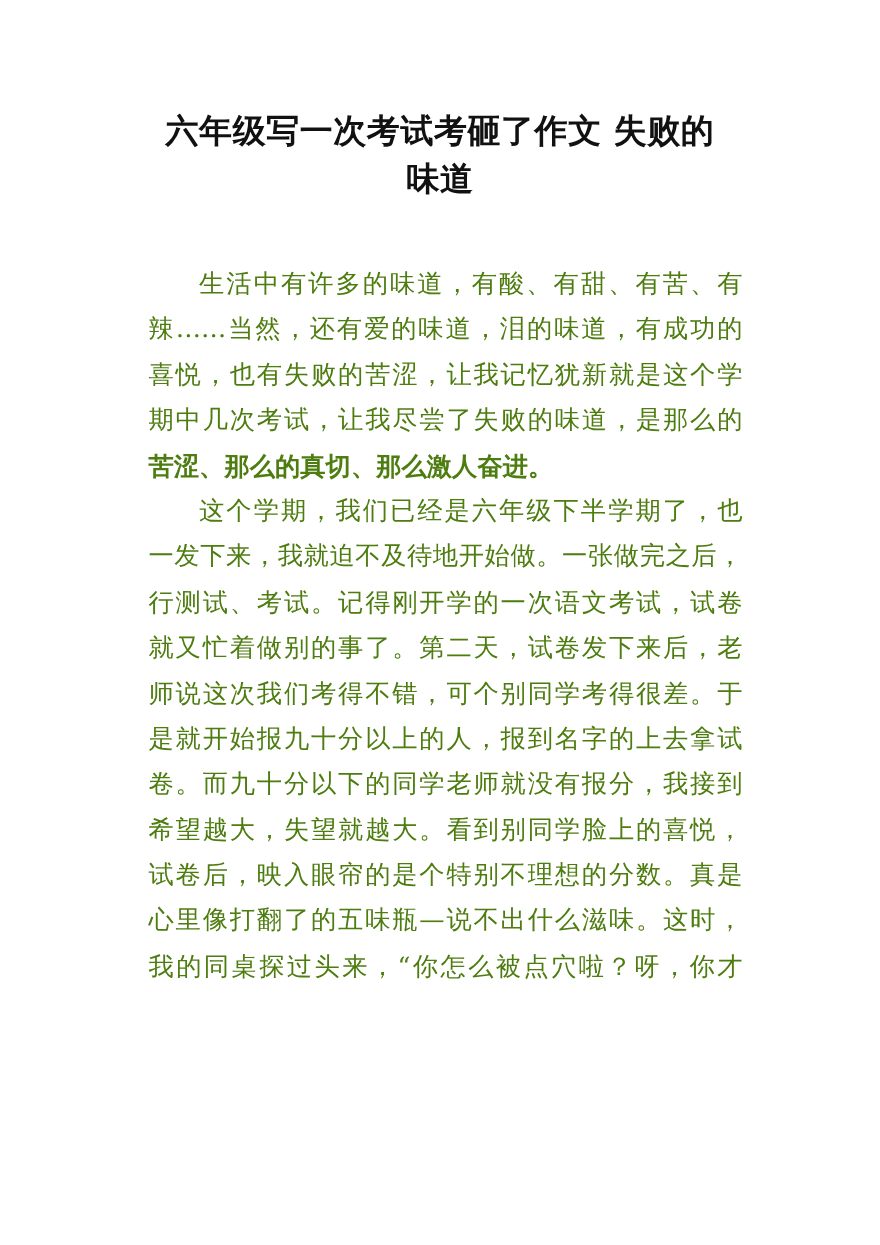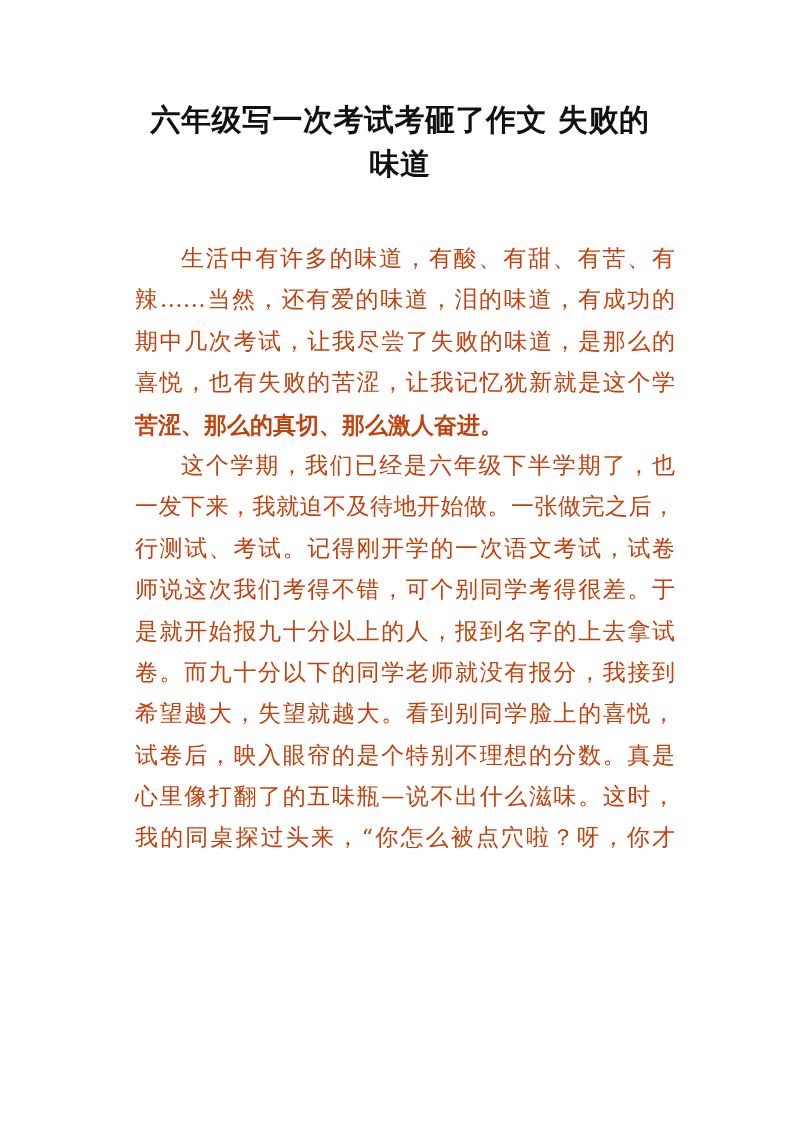--- a/index.html
+++ b/index.html
@@ -41,48 +41,49 @@
     left: 135px;
     top: 238px;
     width: 540px;
   }
   .line {
     display: block;
     height: 41.4px;
     line-height: 41.4px;
     font-size: 23px;
     white-space: nowrap;
-    color: #c2410c;
+    color: #4d7c0f;
     text-align: justify;
     text-align-last: justify;
   }
   .line.indent { padding-left: 46px; }
   .line.last { text-align-last: left; font-weight: bold; }
 </style>
 </head>
 <body>
 
 <div class="page">
   <div class="title">
     <div>六年级写一次考试考砸了作文  失败的</div>
     <div>味道</div>
   </div>
 
   <div class="body-text">
     <div>
       <span class="line indent">生活中有许多的味道，有酸、有甜、有苦、有</span>
       <span class="line">辣……当然，还有爱的味道，泪的味道，有成功的</span>
+      <span class="line">喜悦，也有失败的苦涩，让我记忆犹新就是这个学</span>
       <span class="line">期中几次考试，让我尽尝了失败的味道，是那么的</span>
-      <span class="line">喜悦，也有失败的苦涩，让我记忆犹新就是这个学</span>
       <span class="line last">苦涩、那么的真切、那么激人奋进。</span>
     </div>
     <div>
       <span class="line indent">这个学期，我们已经是六年级下半学期了，也</span>
       <span class="line">一发下来，我就迫不及待地开始做。一张做完之后，</span>
       <span class="line">行测试、考试。记得刚开学的一次语文考试，试卷</span>
+      <span class="line">就又忙着做别的事了。第二天，试卷发下来后，老</span>
       <span class="line">师说这次我们考得不错，可个别同学考得很差。于</span>
       <span class="line">是就开始报九十分以上的人，报到名字的上去拿试</span>
       <span class="line">卷。而九十分以下的同学老师就没有报分，我接到</span>
       <span class="line">希望越大，失望就越大。看到别同学脸上的喜悦，</span>
       <span class="line">试卷后，映入眼帘的是个特别不理想的分数。真是</span>
       <span class="line">心里像打翻了的五味瓶—说不出什么滋味。这时，</span>
       <span class="line">我的同桌探过头来，“你怎么被点穴啦？呀，你才</span>
     </div>
   </div>
 </div>

